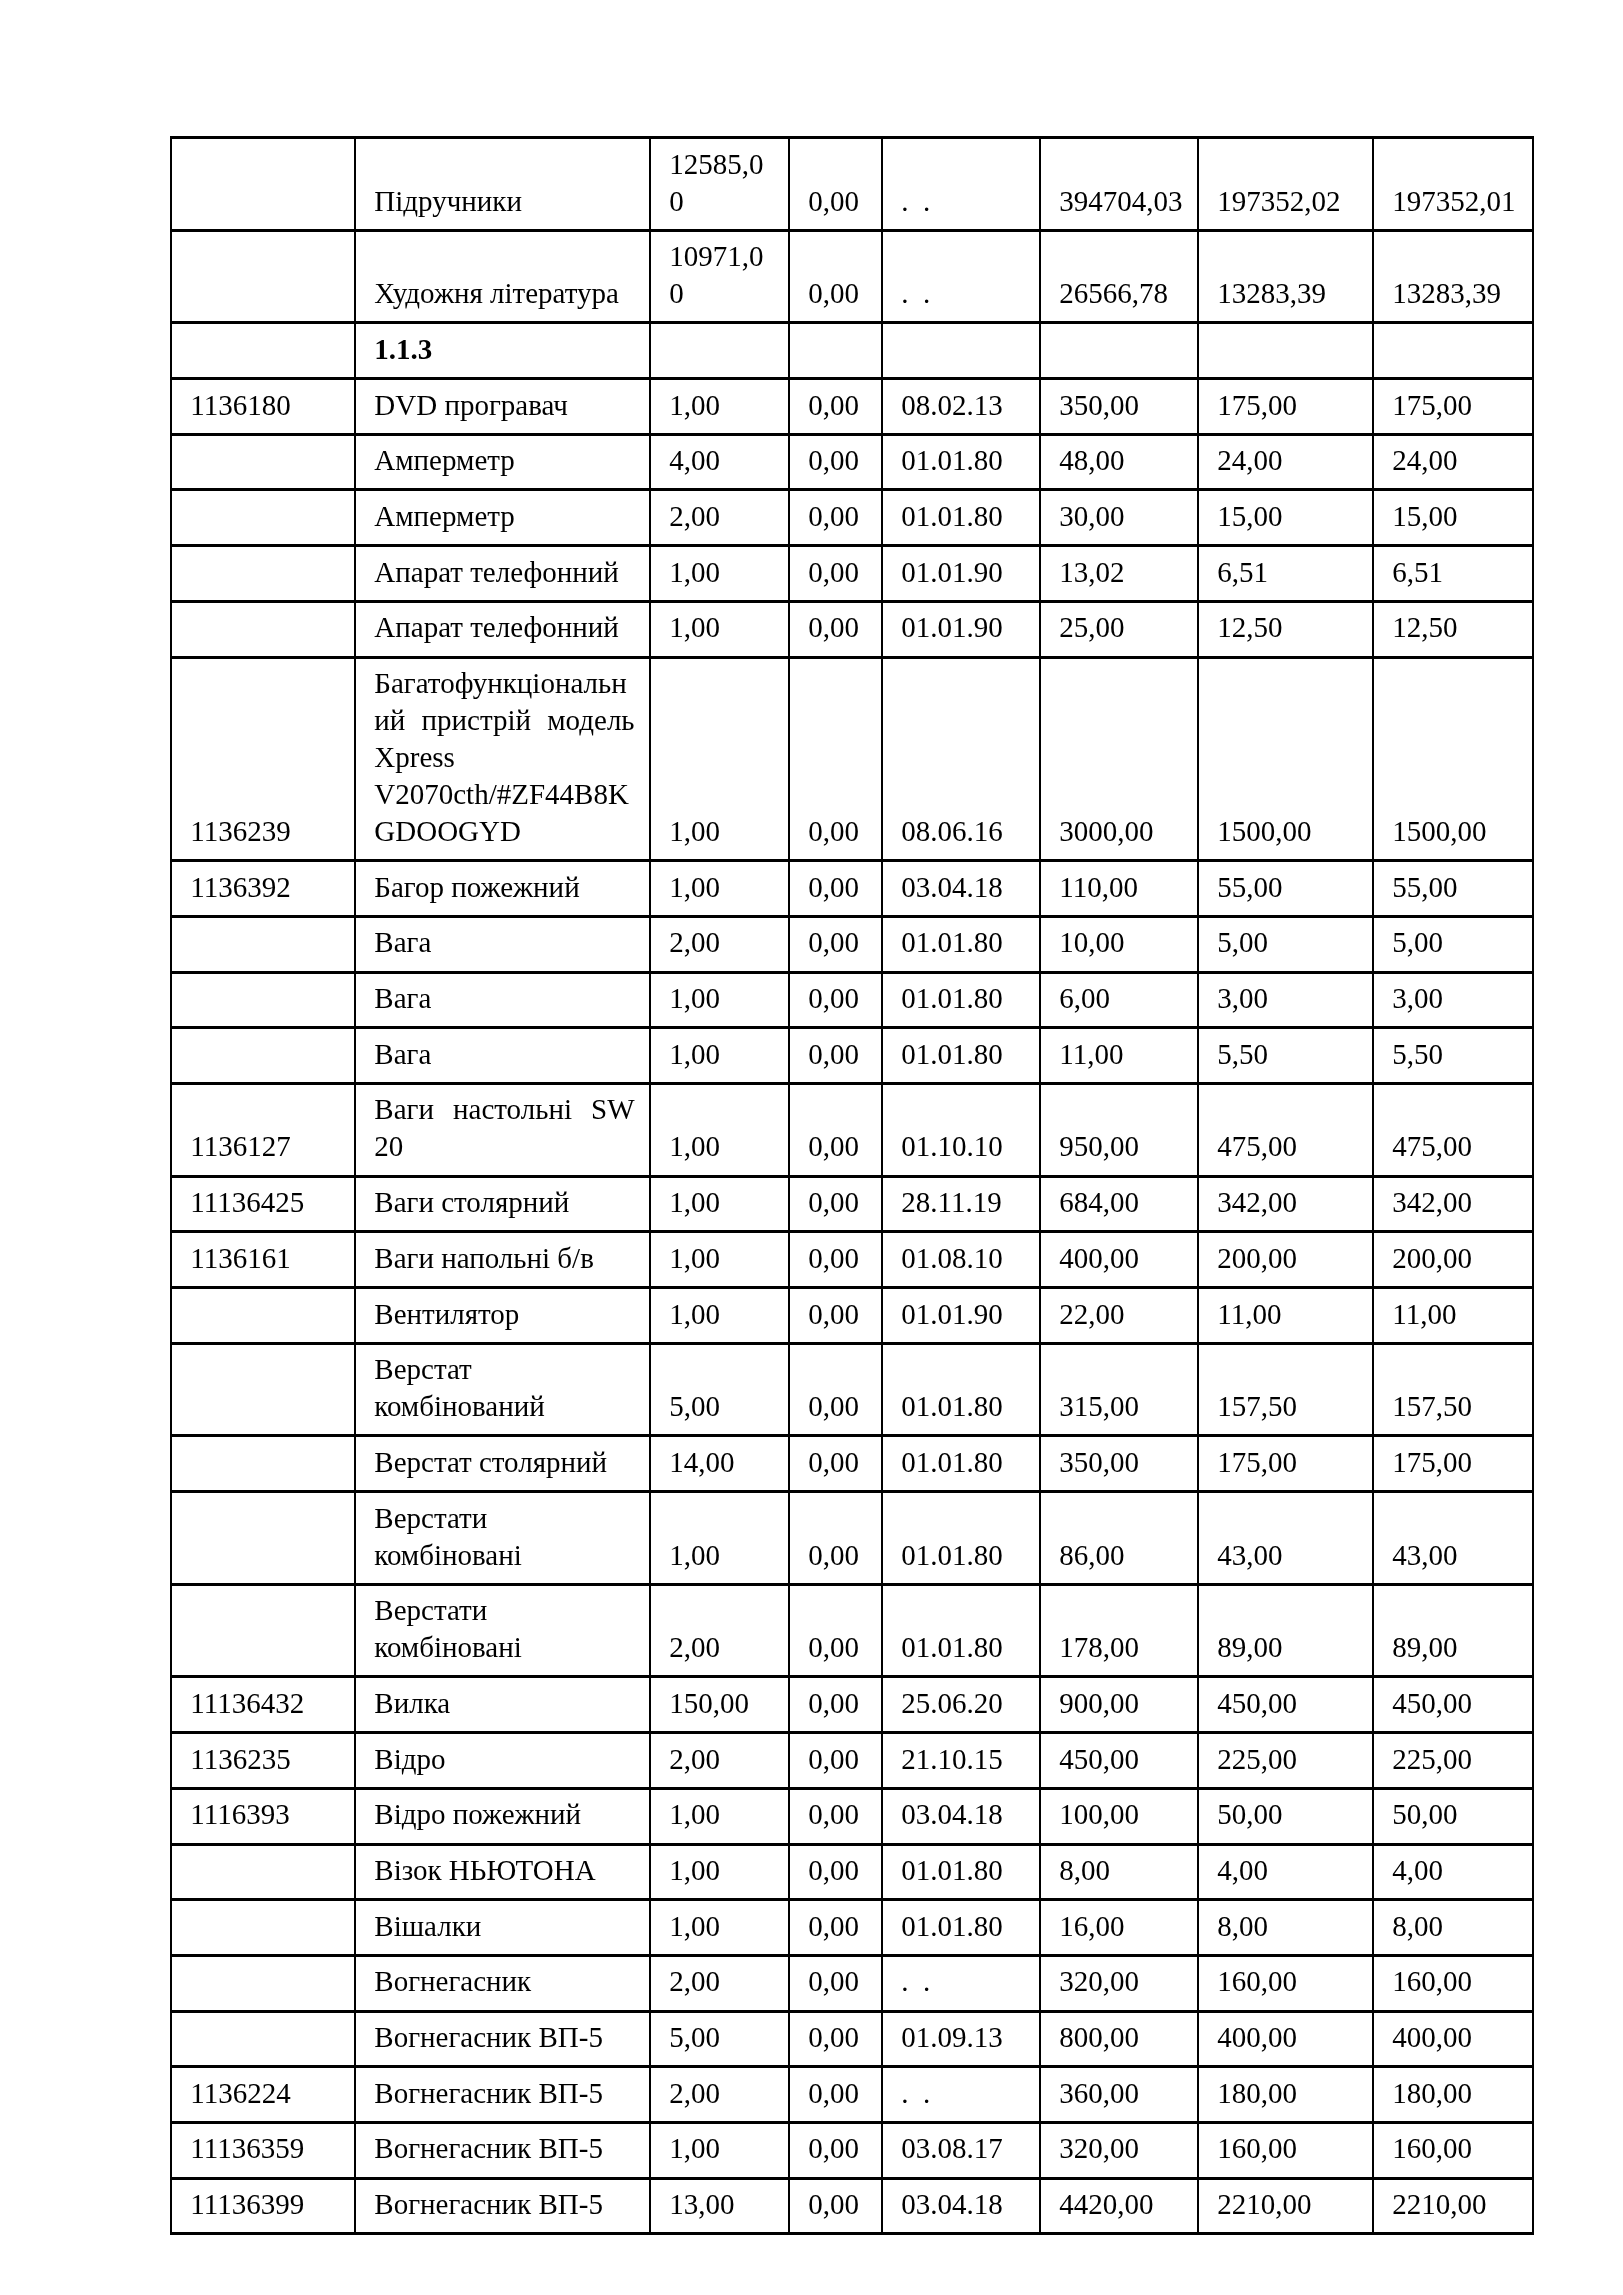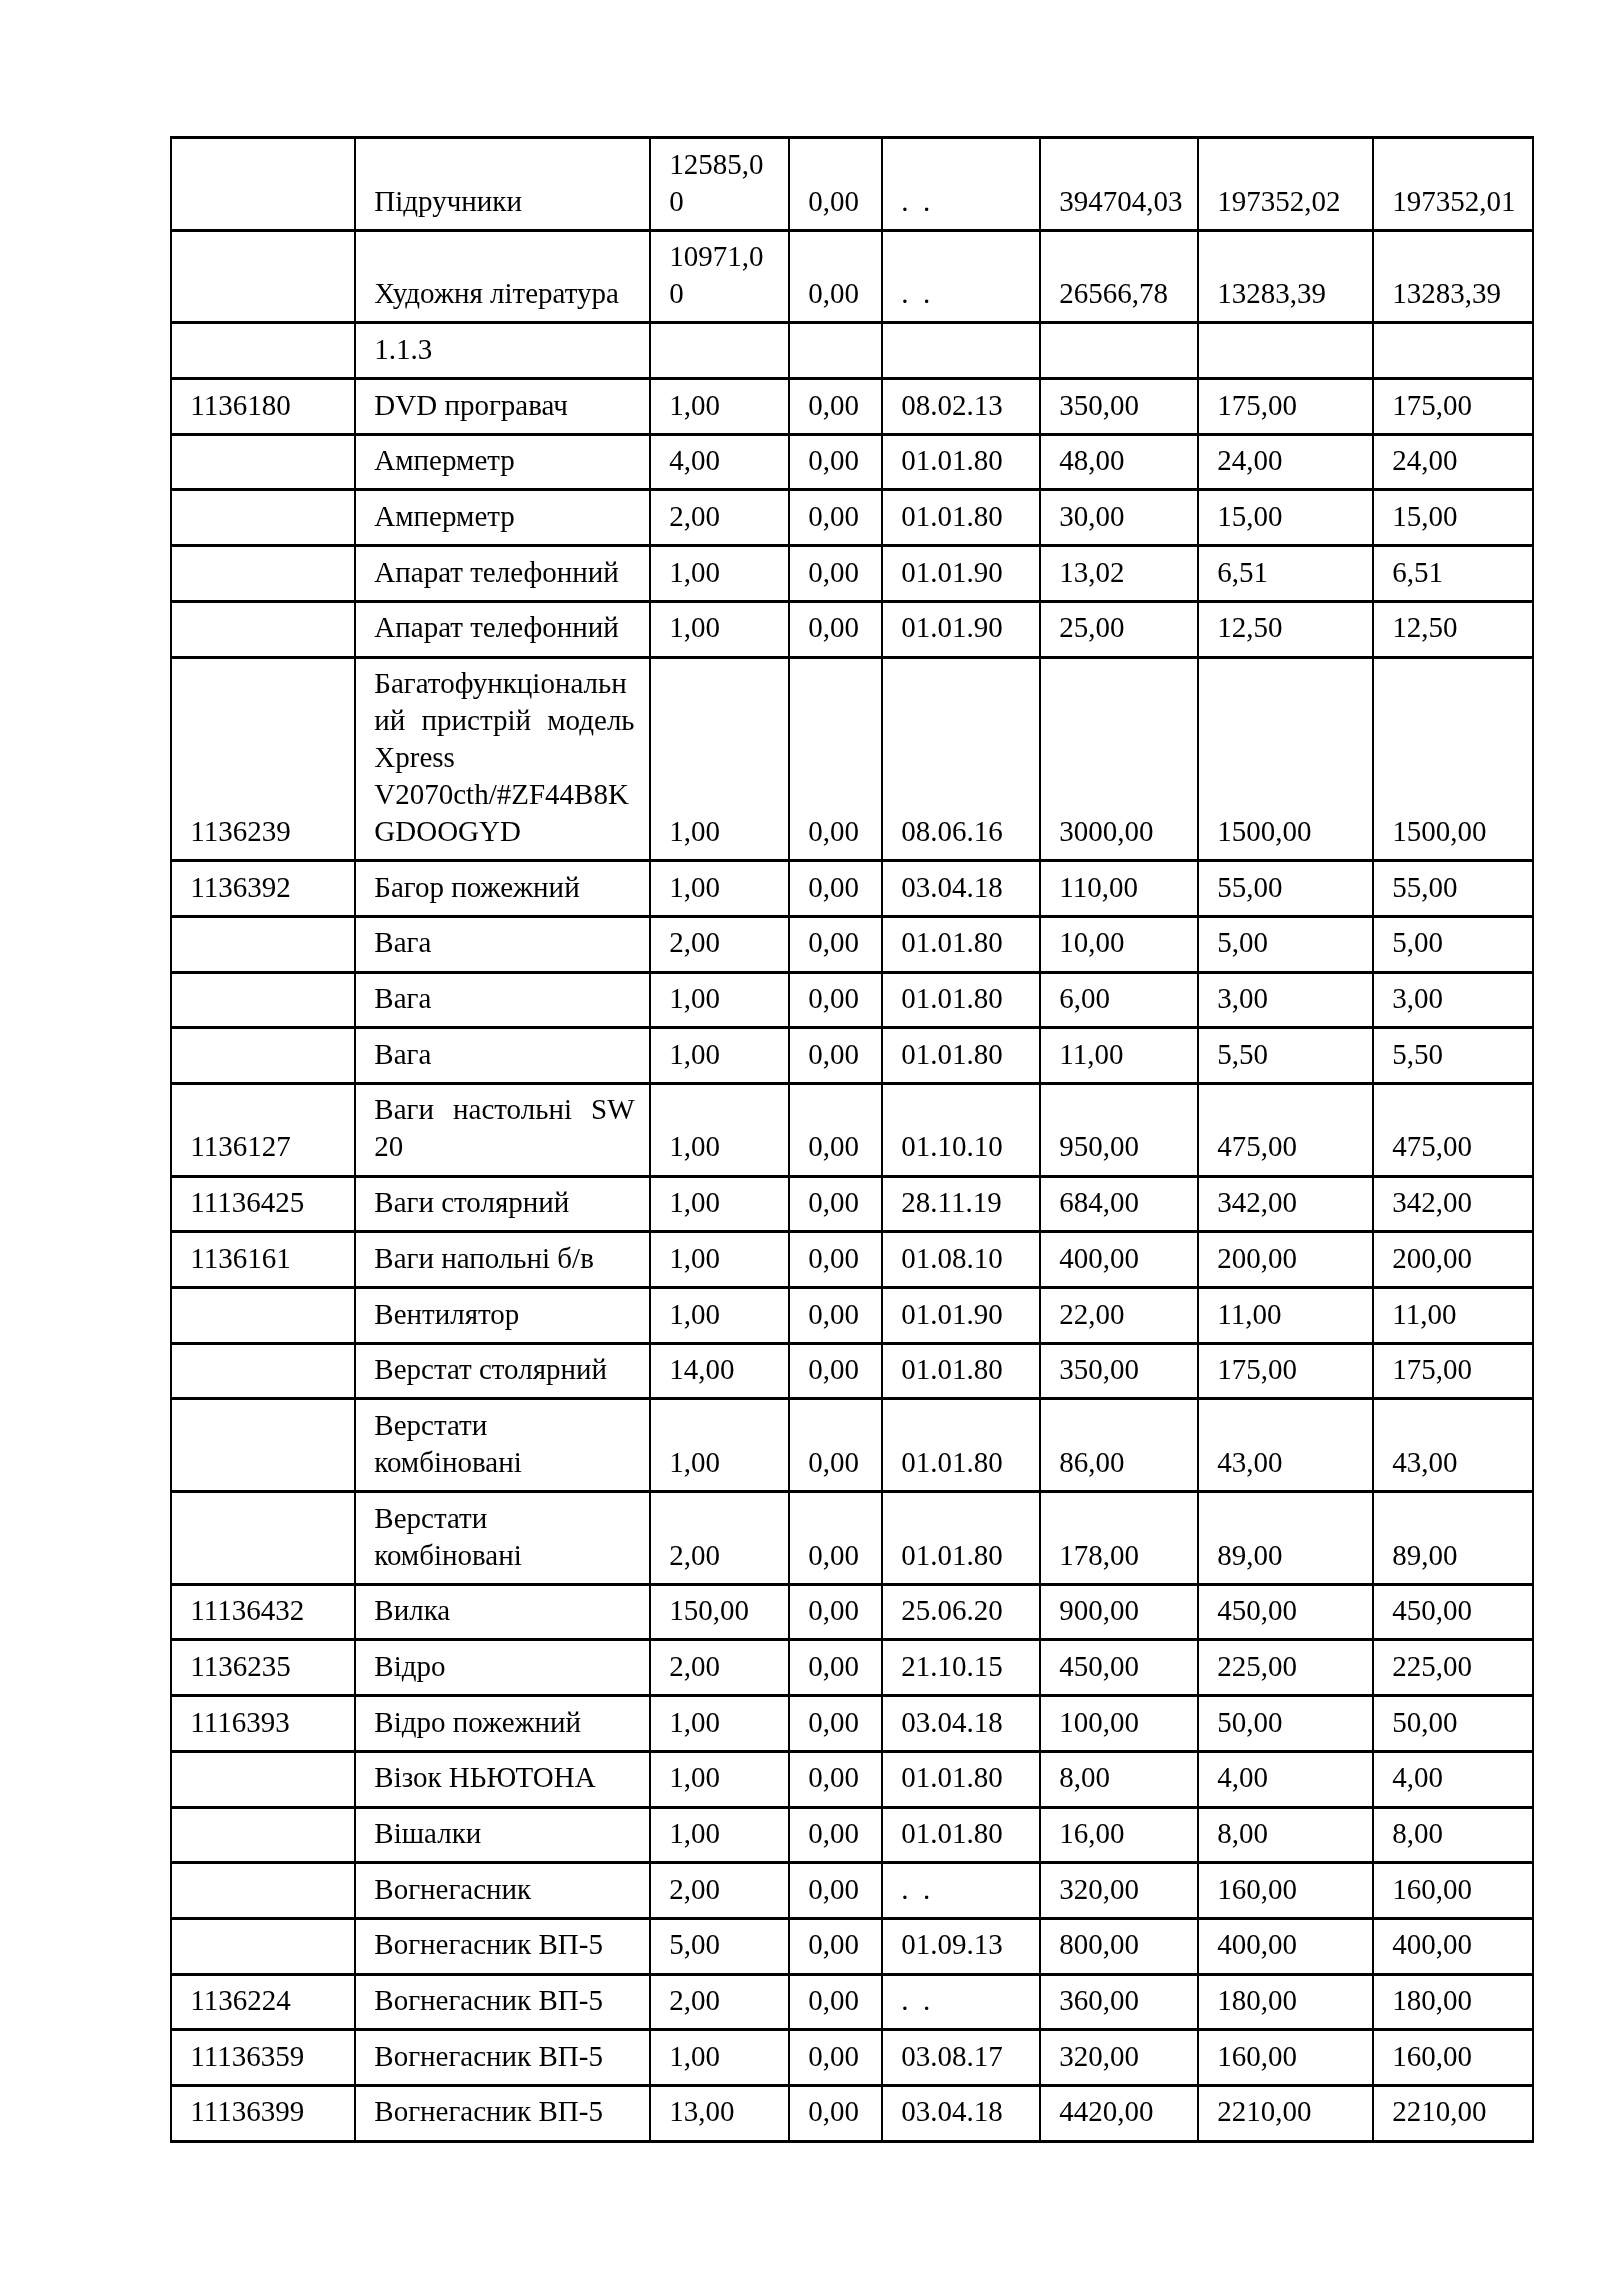--- a/index.html
+++ b/index.html
@@ -29,21 +29,21 @@
     vertical-align: bottom;
     padding: 6.5px 14.4px 9.2px 18.3px;
     font-size: 29px;
     line-height: 37px;
     height: 33px;
     overflow-wrap: break-word;
     word-wrap: break-word;
   }
   td.c-code  { }
   td.c-name  { text-align: justify; text-align-last: left; }
-  td.bold    { font-weight: normal; margin-left: 25px; }
+  td.bold    { font-weight: bold; margin-left: 25px; }
 </style>
 </head>
 <body>
 
 <div class="page">
   <div class="tablewrap">
     <table class="inv">
       <colgroup>
         <col style="width:184px">
         <col style="width:295px">
@@ -220,20 +220,30 @@
     <td class="c-name">Вентилятор</td>
     <td class="c-qty">1,00</td>
     <td class="c-zero">0,00</td>
     <td class="c-date">01.01.90</td>
     <td class="c-init">22,00</td>
     <td class="c-wear">11,00</td>
     <td class="c-resid">11,00</td>
   </tr>
           <tr>
     <td class="c-code"></td>
+    <td class="c-name">Верстат комбінований</td>
+    <td class="c-qty">5,00</td>
+    <td class="c-zero">0,00</td>
+    <td class="c-date">01.01.80</td>
+    <td class="c-init">315,00</td>
+    <td class="c-wear">157,50</td>
+    <td class="c-resid">157,50</td>
+  </tr>
+          <tr>
+    <td class="c-code"></td>
     <td class="c-name">Верстат столярний</td>
     <td class="c-qty">14,00</td>
     <td class="c-zero">0,00</td>
     <td class="c-date">01.01.80</td>
     <td class="c-init">350,00</td>
     <td class="c-wear">175,00</td>
     <td class="c-resid">175,00</td>
   </tr>
           <tr>
     <td class="c-code"></td>

